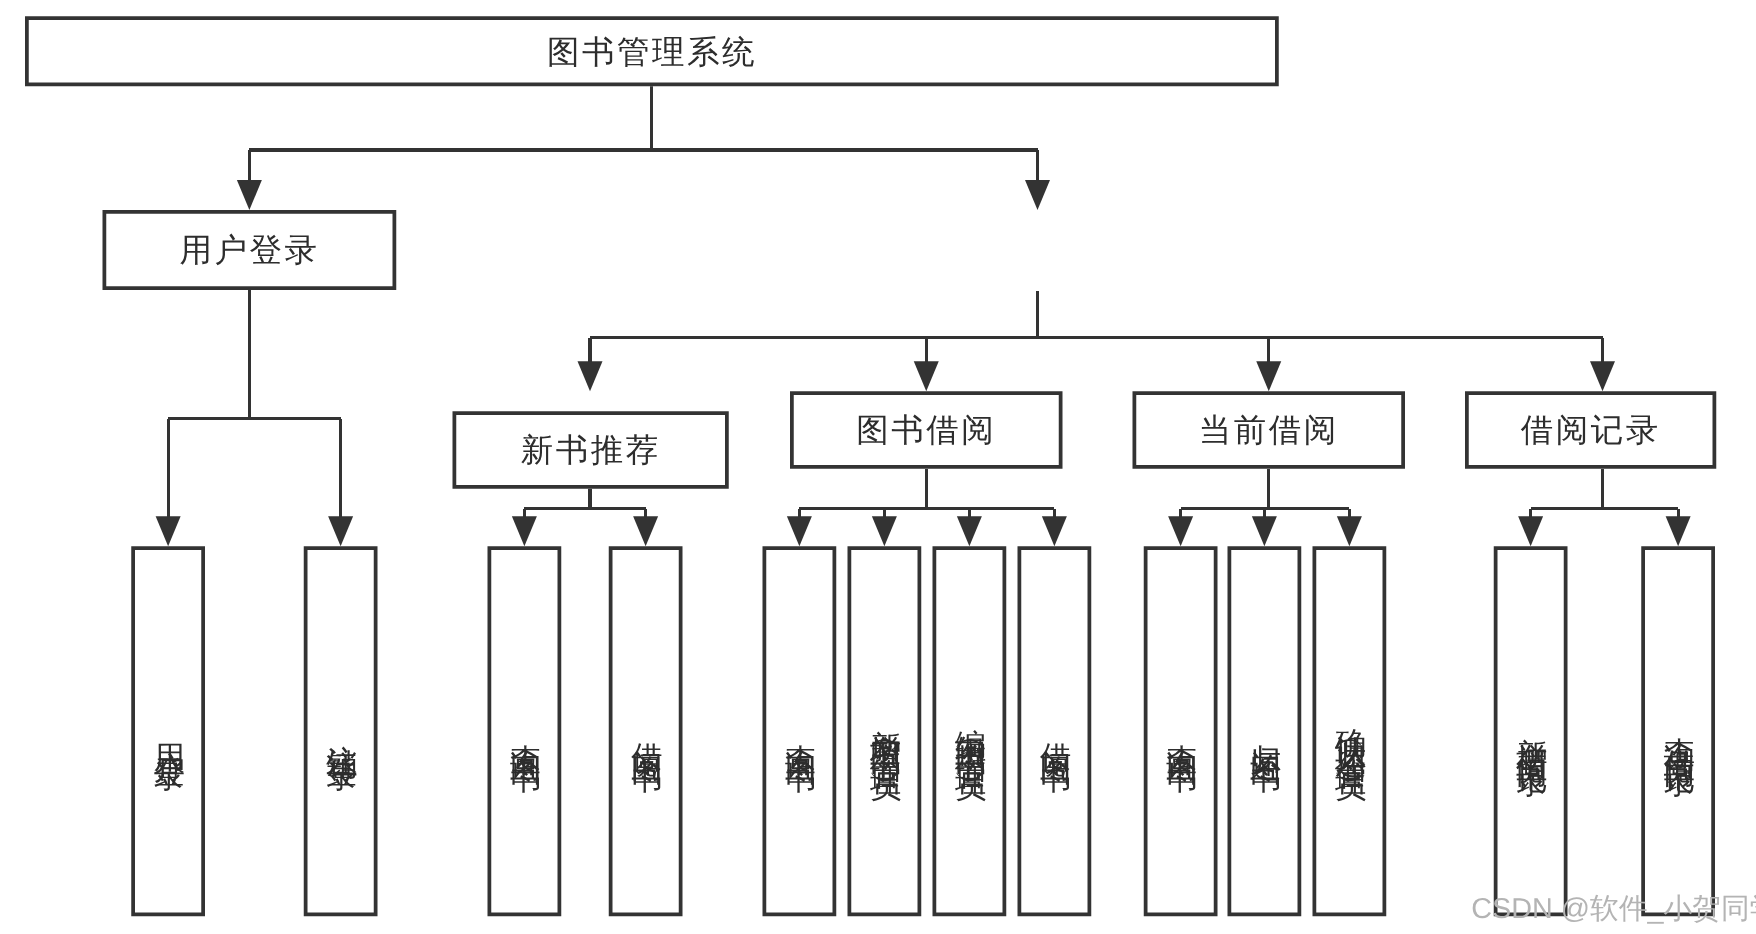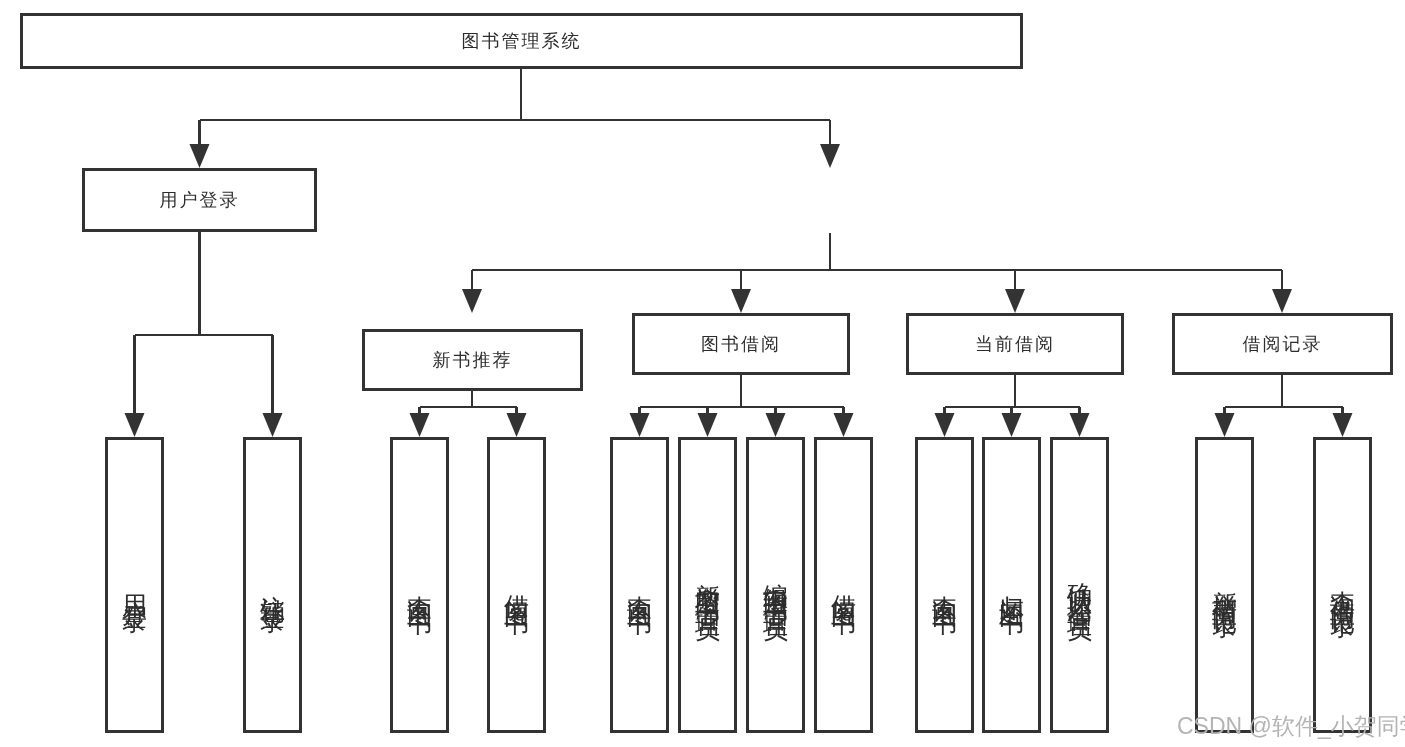--- a/index.html
+++ b/index.html
@@ -4,21 +4,21 @@
 <style>
   html,body{margin:0;padding:0;background:#ffffff;}
   .canvas{
     position:relative;width:1405px;height:747px;background:#ffffff;
     font-family:"Liberation Sans","DejaVu Sans",sans-serif;overflow:hidden;
   }
   svg.wires{position:absolute;left:0;top:0;width:1405px;height:747px;}
   .hbox{
     position:absolute;background:#ffffff;border:3px solid #333333;box-sizing:border-box;
     display:flex;align-items:center;justify-content:center;
-    font-size:18px;letter-spacing:2px;color:#2d2d2d;white-space:nowrap;
+    font-size:26px;letter-spacing:2px;color:#2d2d2d;white-space:nowrap;
   }
   .vbox{
     position:absolute;background:#ffffff;border:3px solid #333333;box-sizing:border-box;
     top:437px;width:59px;height:296px;
     display:flex;align-items:center;justify-content:center;
     font-size:25px;color:#2d2d2d;
   }
   .vbox .vtext{
     writing-mode:vertical-rl;text-orientation:mixed;
     letter-spacing:5px;line-height:1;max-height:288px;
@@ -93,21 +93,21 @@
 
   <div class="hbox" style="left:362px;top:329px;width:221px;height:62px">
     <span>新书推荐</span>
   </div>
   <div class="hbox" style="left:906px;top:313px;width:218px;height:62px">
     <span>当前借阅</span>
   </div>
   <div class="hbox" style="left:632px;top:313px;width:218px;height:62px">
     <span>图书借阅</span>
   </div>
-  <div class="hbox" style="left:1172px;top:313px;width:221px;height:62px">
+  <div class="hbox" style="left:1172px;top:313px;width:201px;height:62px">
     <span>借阅记录</span>
   </div>
 
   <div class="vbox" style="left:105px">
     <span class="vtext">用户登录</span>
   </div>
   <div class="vbox" style="left:243px">
     <span class="vtext">注销登录</span>
   </div>
 

